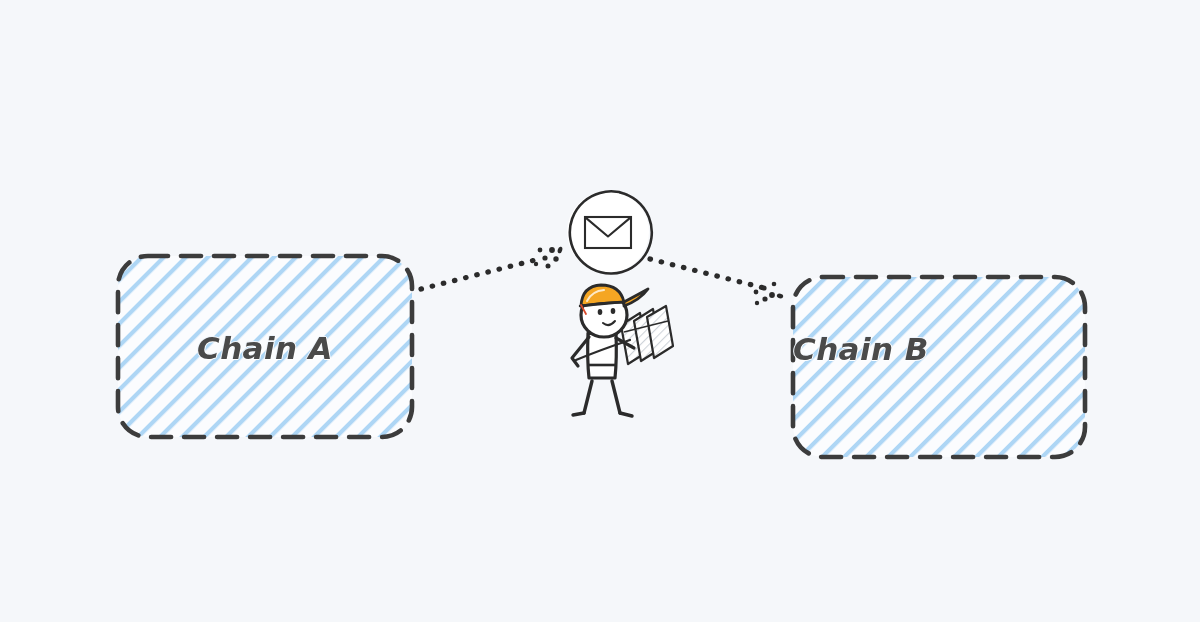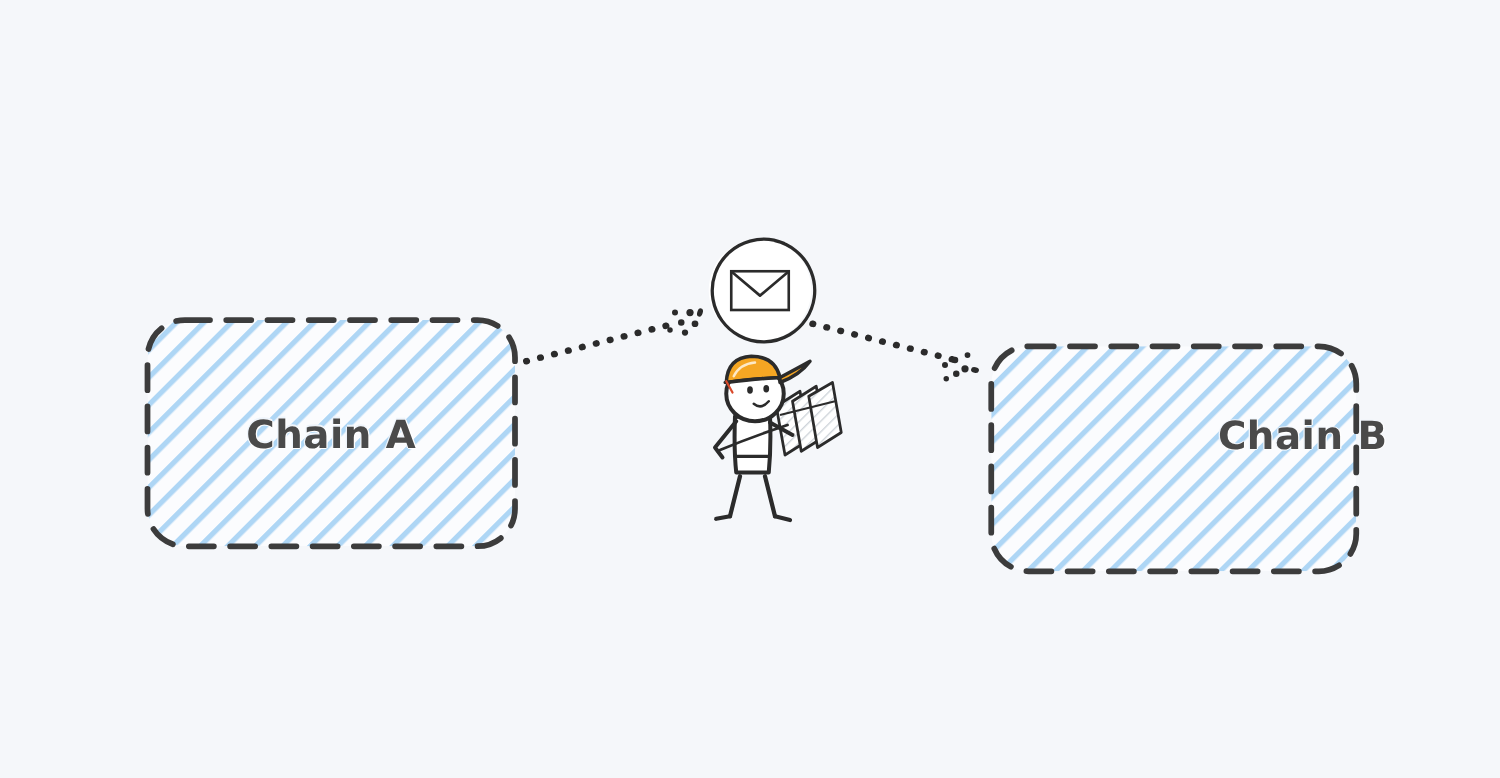--- a/index.html
+++ b/index.html
@@ -10,20 +10,21 @@
     width: 1200px;
     height: 622px;
     background: #f5f7fa;
     font-family: "Liberation Sans", sans-serif;
     overflow: hidden;
   }
   #scene {
     position: relative;
     width: 1200px;
     height: 622px;
+    font-style: italic;
   }
   #scene-svg {
     position: absolute;
     top: 0;
     left: 0;
     width: 1200px;
     height: 622px;
   }
   .chain-label {
     position: absolute;
@@ -36,24 +37,24 @@
     white-space: nowrap;
     user-select: none;
   }
   #label-chain-a {
     left: 118px;
     top: 330px;
     width: 294px;
     text-align: center;
   }
   #label-chain-b {
-    left: 818px;
+    left: 793px;
     top: 331px;
     width: 292px;
-    text-align: right;
+    text-align: left;
   }
 </style>
 </head>
 <body>
 
 <div id="scene">
 
   <svg id="scene-svg" viewBox="0 0 1200 622">
     <defs>
       <pattern id="stripes" width="15.56" height="15.56" patternUnits="userSpaceOnUse" patternTransform="rotate(45)">

